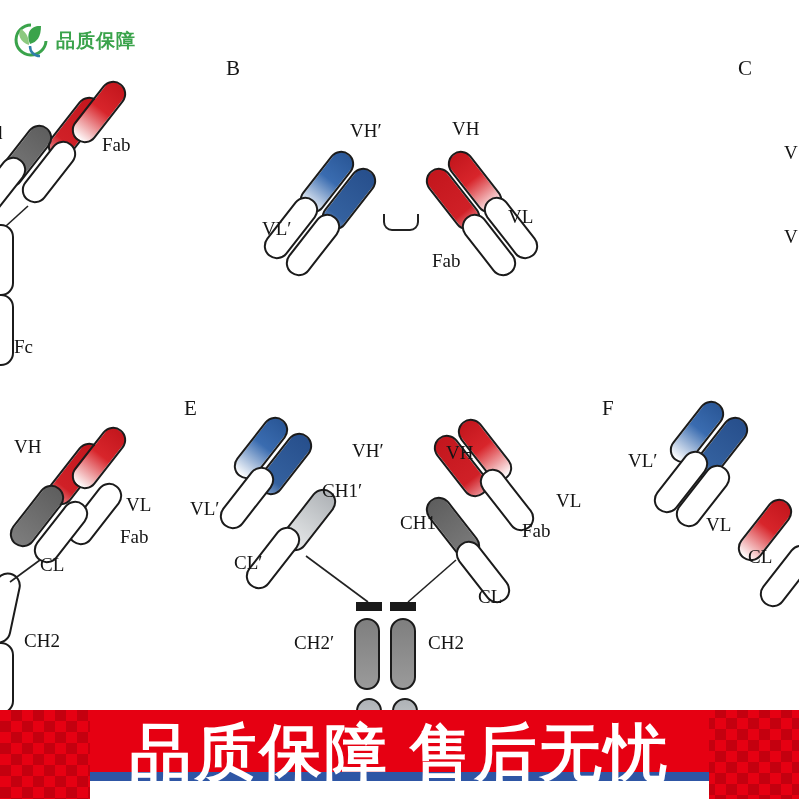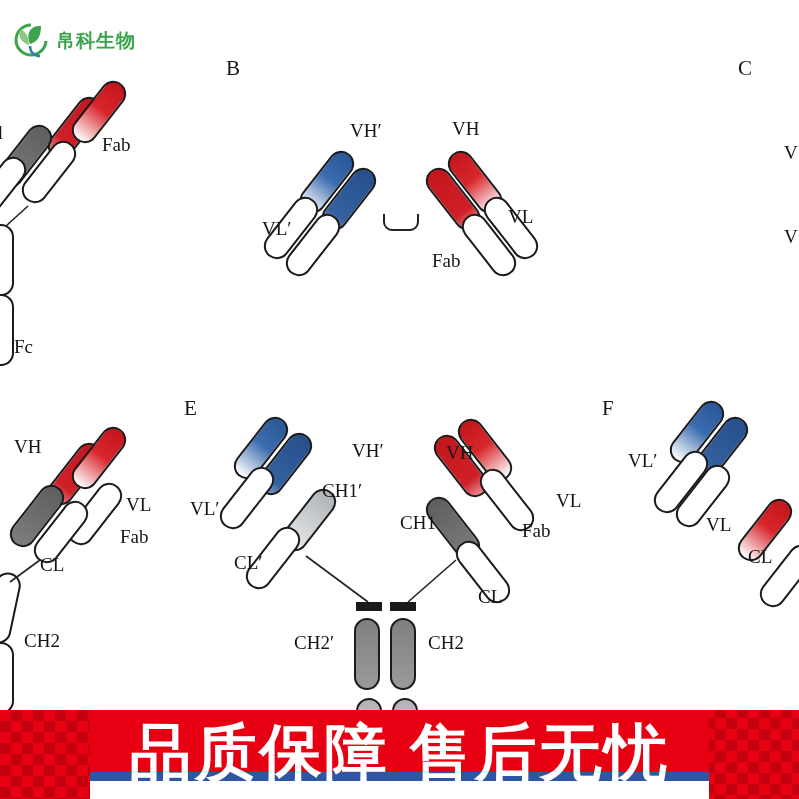--- a/index.html
+++ b/index.html
@@ -50,21 +50,21 @@
 
 <div class="stage">
 
   <div class="logo">
     <svg width="40" height="42" viewBox="0 0 40 42">
       <path d="M21 5 A15 15 0 1 0 36 21" fill="none" stroke="#3aa34b" stroke-width="3"></path>
       <path d="M20 24 C15 12 22 5 31 6 C31 17 27 22 20 24 Z" fill="#3aa34b"></path>
       <path d="M19 25 C10 22 7 14 11 9 C17 13 19 18 19 25 Z" fill="#8cc97f"></path>
       <path d="M20 26 C20 32 24 36 30 36" fill="none" stroke="#2e7fa8" stroke-width="2.5"></path>
     </svg>
-    <span class="logo-text">帛科生物</span>
+    <span class="logo-text">品质保障</span>
   </div>
 
   <div class="pill red-solid r38" style="left:62px;top:92px;"></div>
   <div class="pill red r38" style="left:86px;top:76px;"></div>
   <div class="pill gray-dark r38" style="left:12px;top:120px;"></div>
   <div class="pill white r38" style="left:36px;top:136px;"></div>
   <div class="pill white r38" style="left:-14px;top:152px;"></div>
   <div class="pill white" style="left:-12px;top:224px;"></div>
   <div class="pill white" style="left:-12px;top:294px;"></div>
   <span class="lbl" style="left:-7px;top:122px;">d</span>

